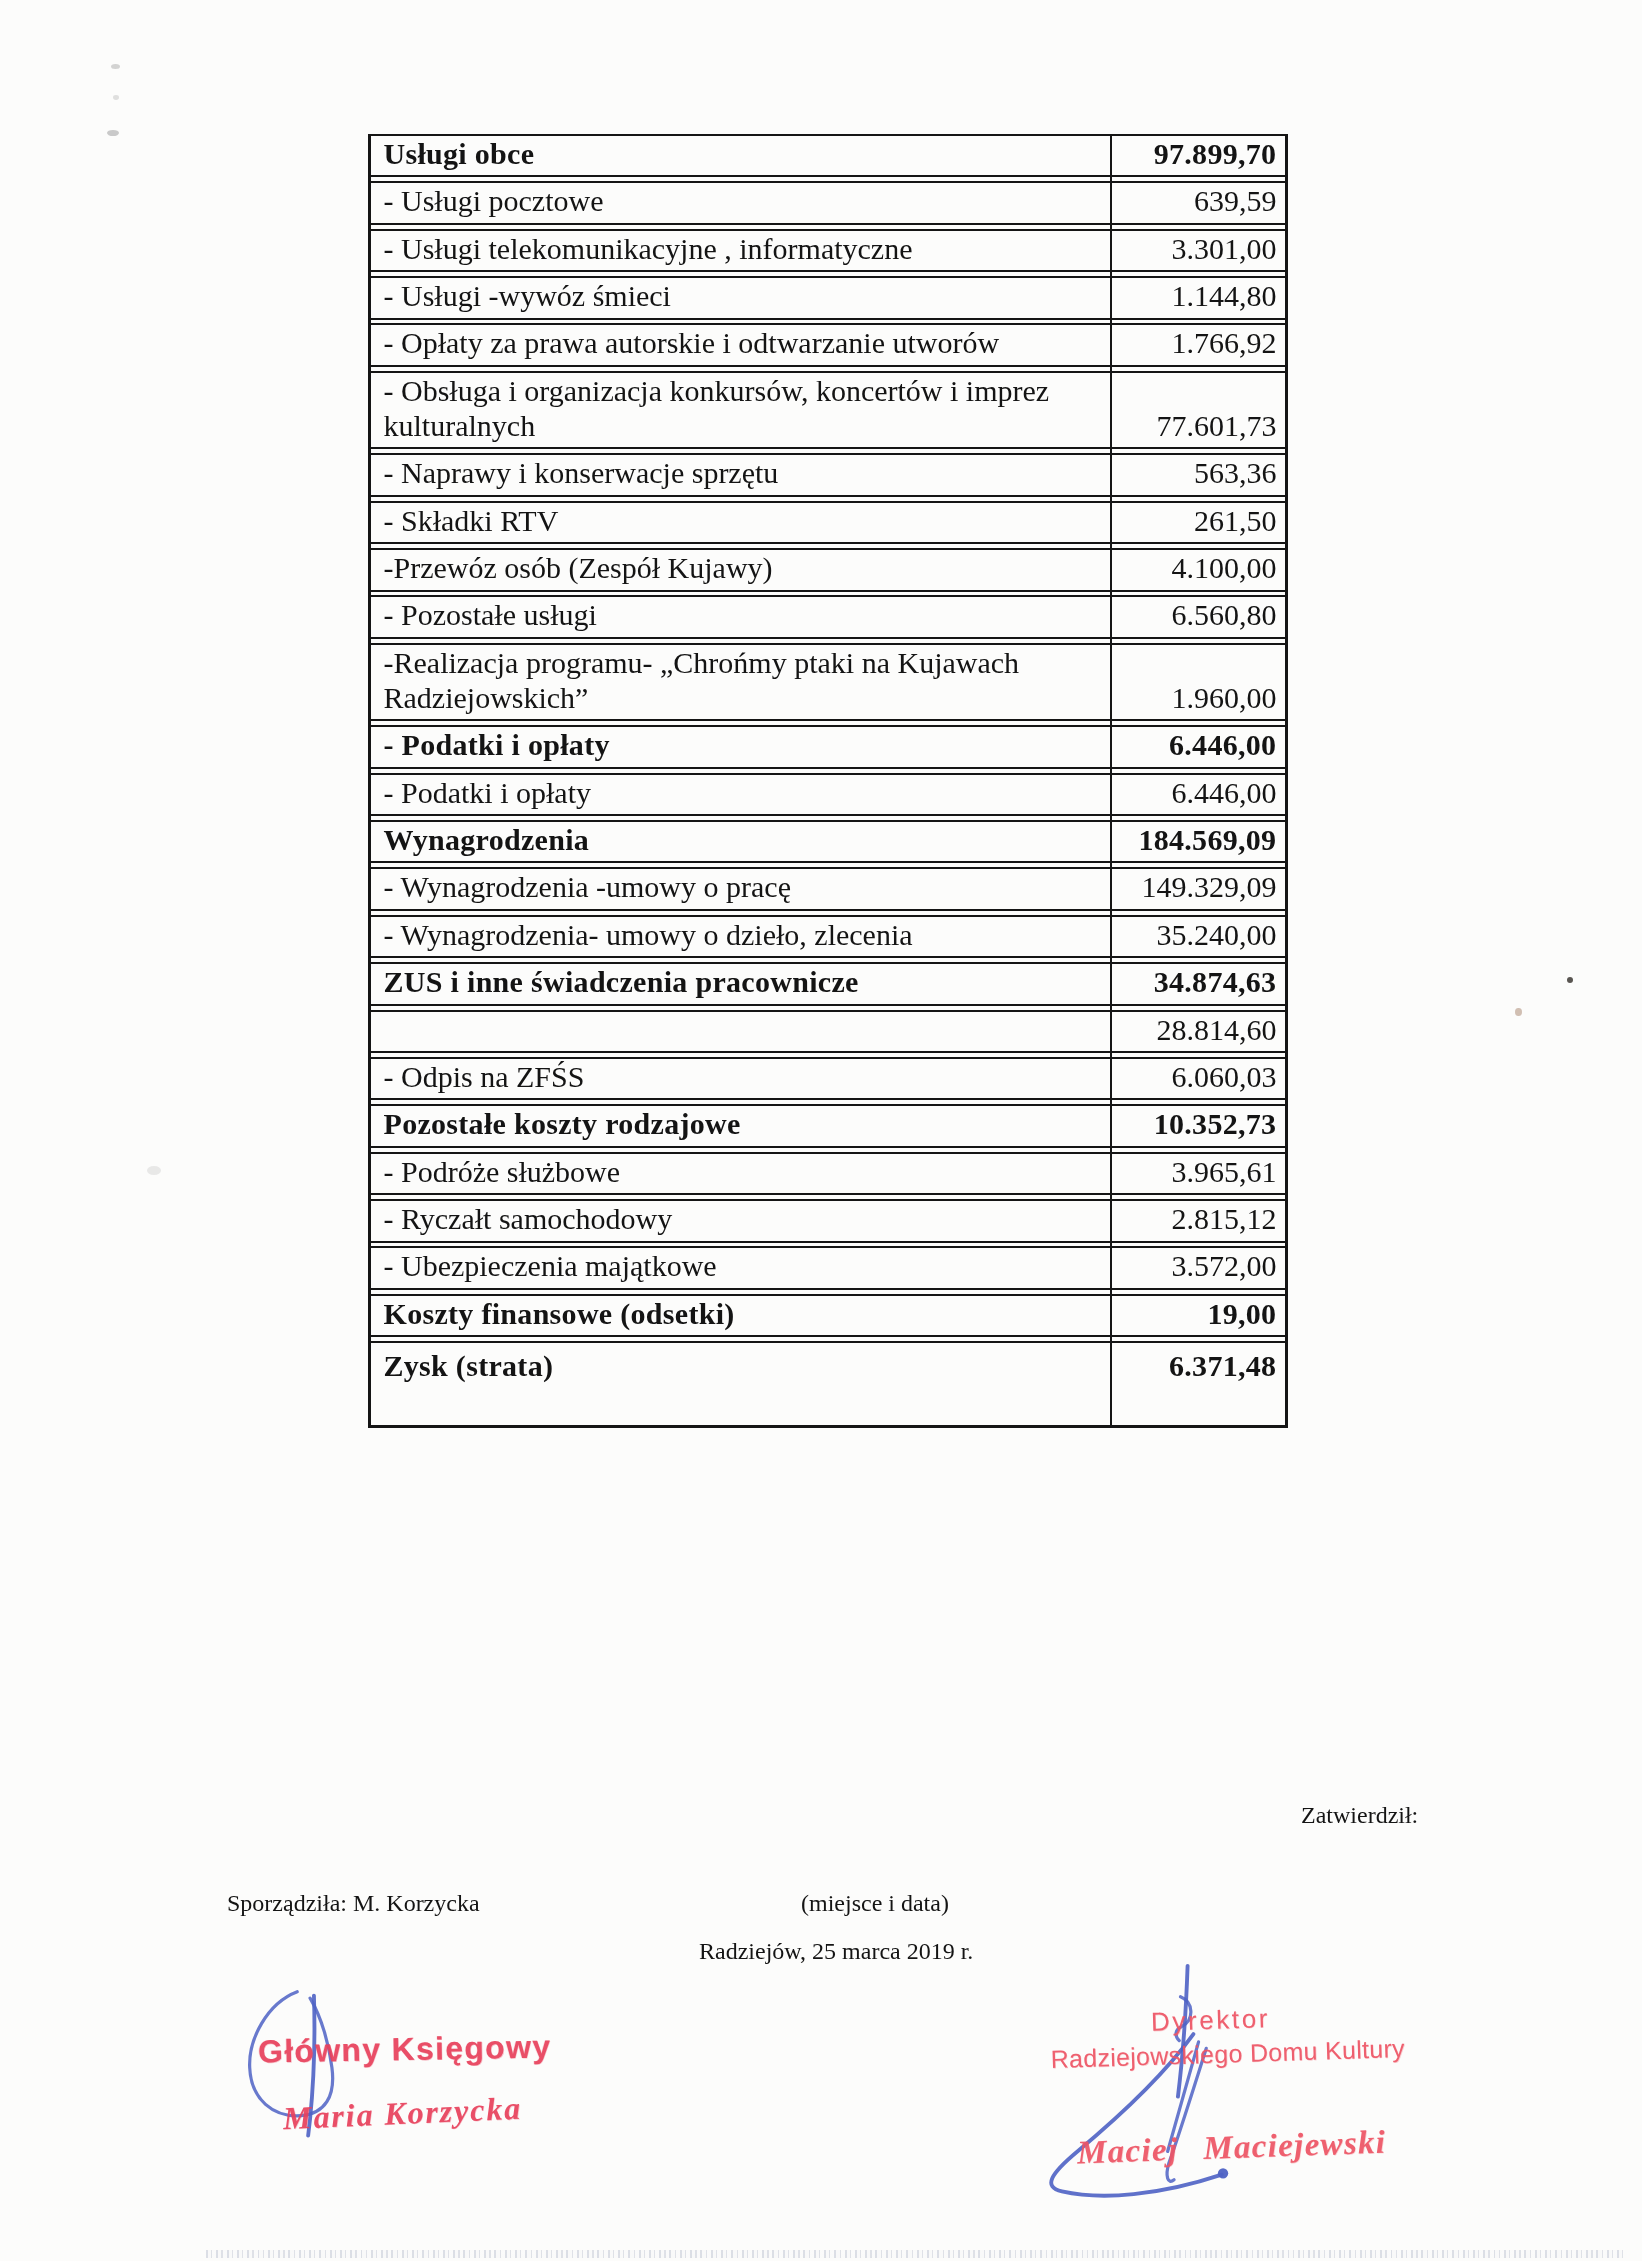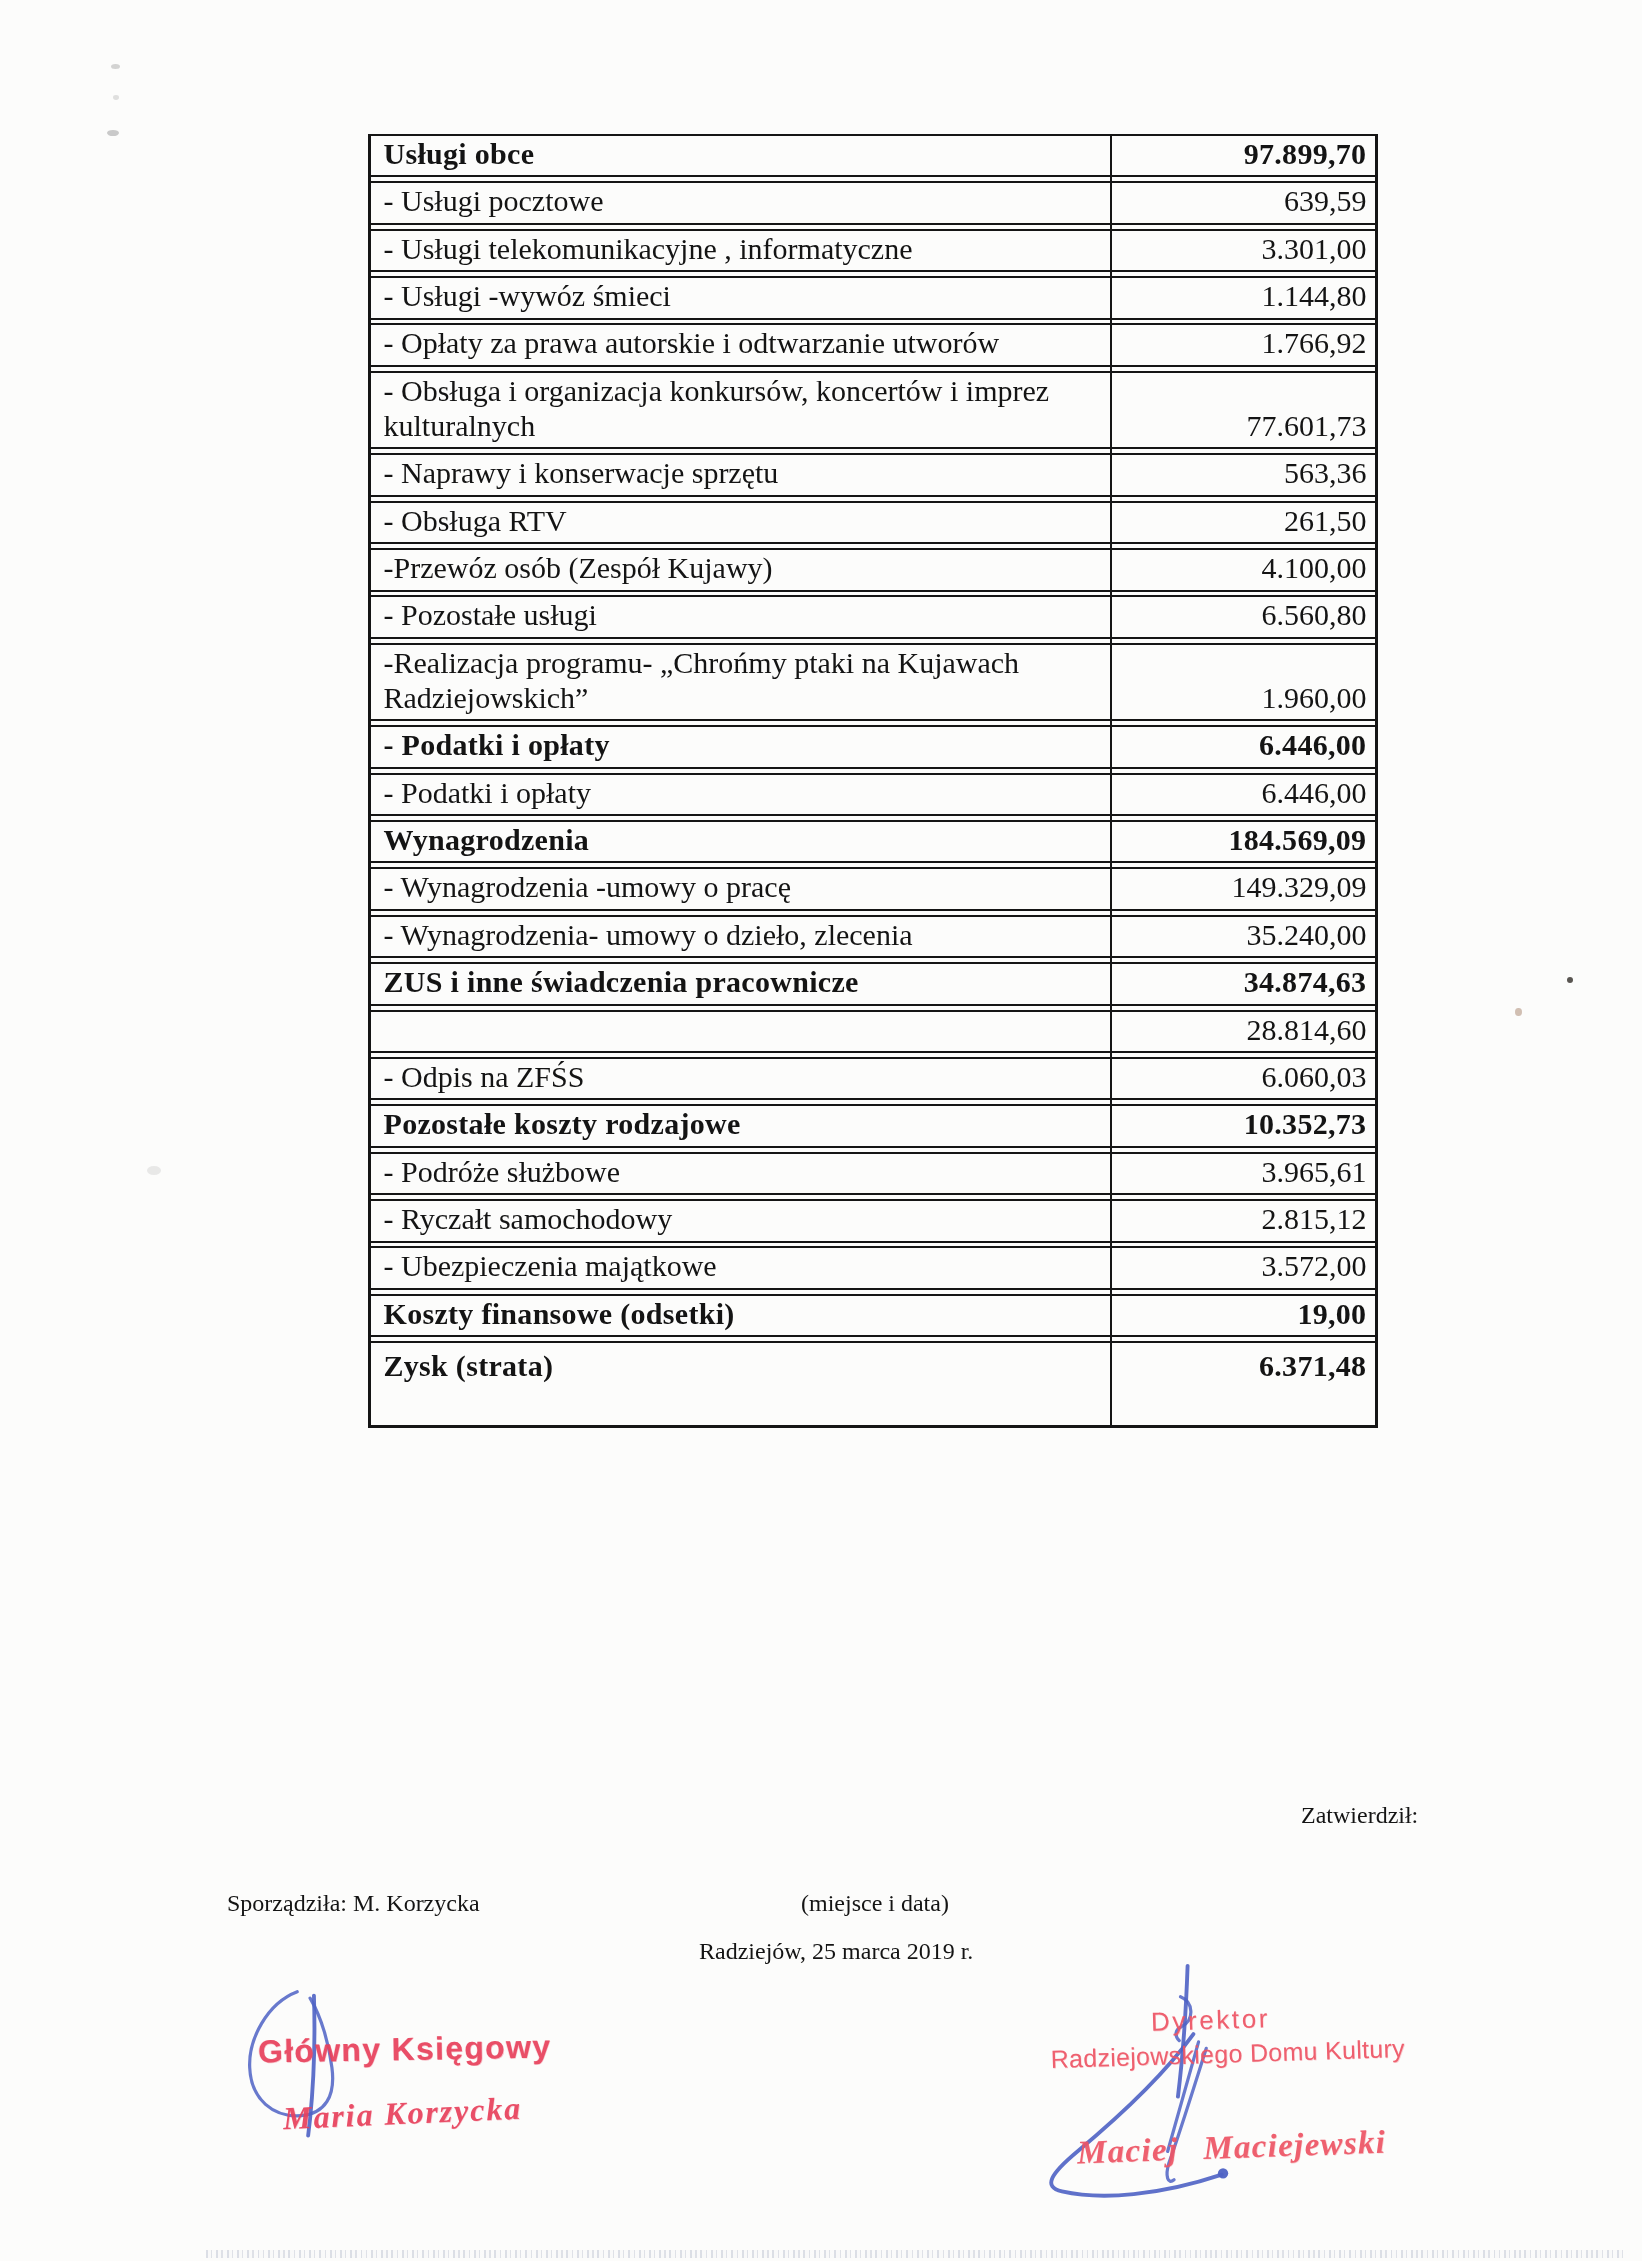--- a/index.html
+++ b/index.html
@@ -15,21 +15,21 @@
     position:relative;
     width:1643px;height:2261px;
     background:var(--paper);
     font-family:"Liberation Serif", serif;
     color:#141414;
     overflow:hidden;
   }
 
   
   .table-wrap{
-    position:absolute;left:368px;top:130px;width:1010px;
+    position:absolute;left:368px;top:130px;width:920px;
   }
   .rows{position:relative;}
   .row{
     display:flex;align-items:flex-end;
     border-top:2.6px solid var(--table-line);
     border-bottom:2.6px solid var(--table-line);
     margin-top:3.9px;
     min-height:36px;
     font-size:30px;line-height:35px;
   }
@@ -157,21 +157,21 @@
   </div>
         <div class="row double">
     <div class="cell-label">- Obsługa i organizacja konkursów, koncertów i imprez kulturalnych</div>
     <div class="cell-value">77.601,73</div>
   </div>
         <div class="row single">
     <div class="cell-label">- Naprawy i konserwacje sprzętu</div>
     <div class="cell-value">563,36</div>
   </div>
         <div class="row single">
-    <div class="cell-label">- Obsługa RTV</div>
+    <div class="cell-label">- Składki RTV</div>
     <div class="cell-value">261,50</div>
   </div>
         <div class="row single">
     <div class="cell-label">-Przewóz osób (Zespół Kujawy)</div>
     <div class="cell-value">4.100,00</div>
   </div>
         <div class="row single">
     <div class="cell-label">- Pozostałe usługi</div>
     <div class="cell-value">6.560,80</div>
   </div>

